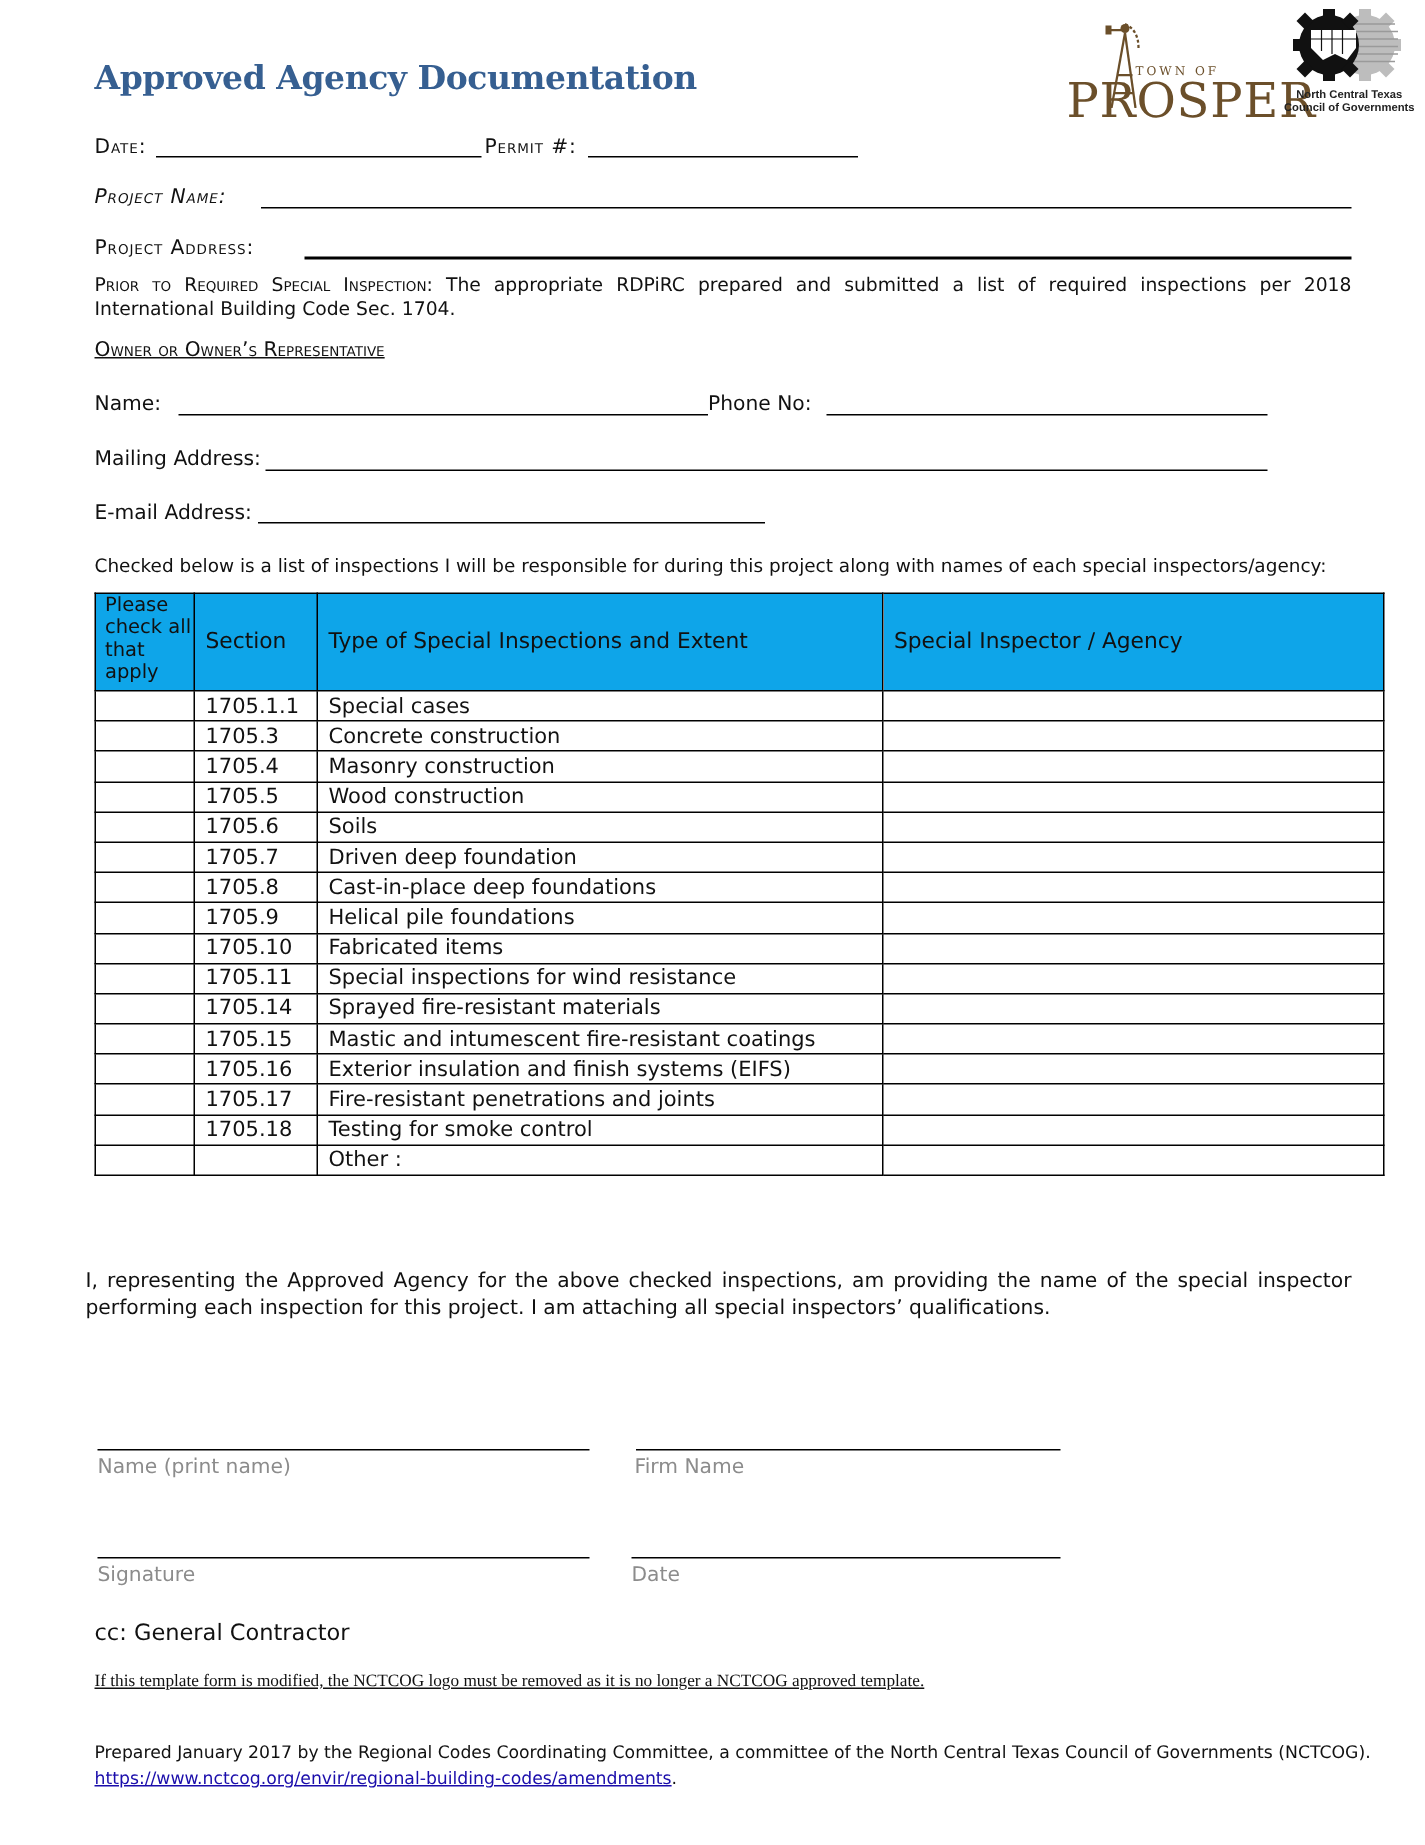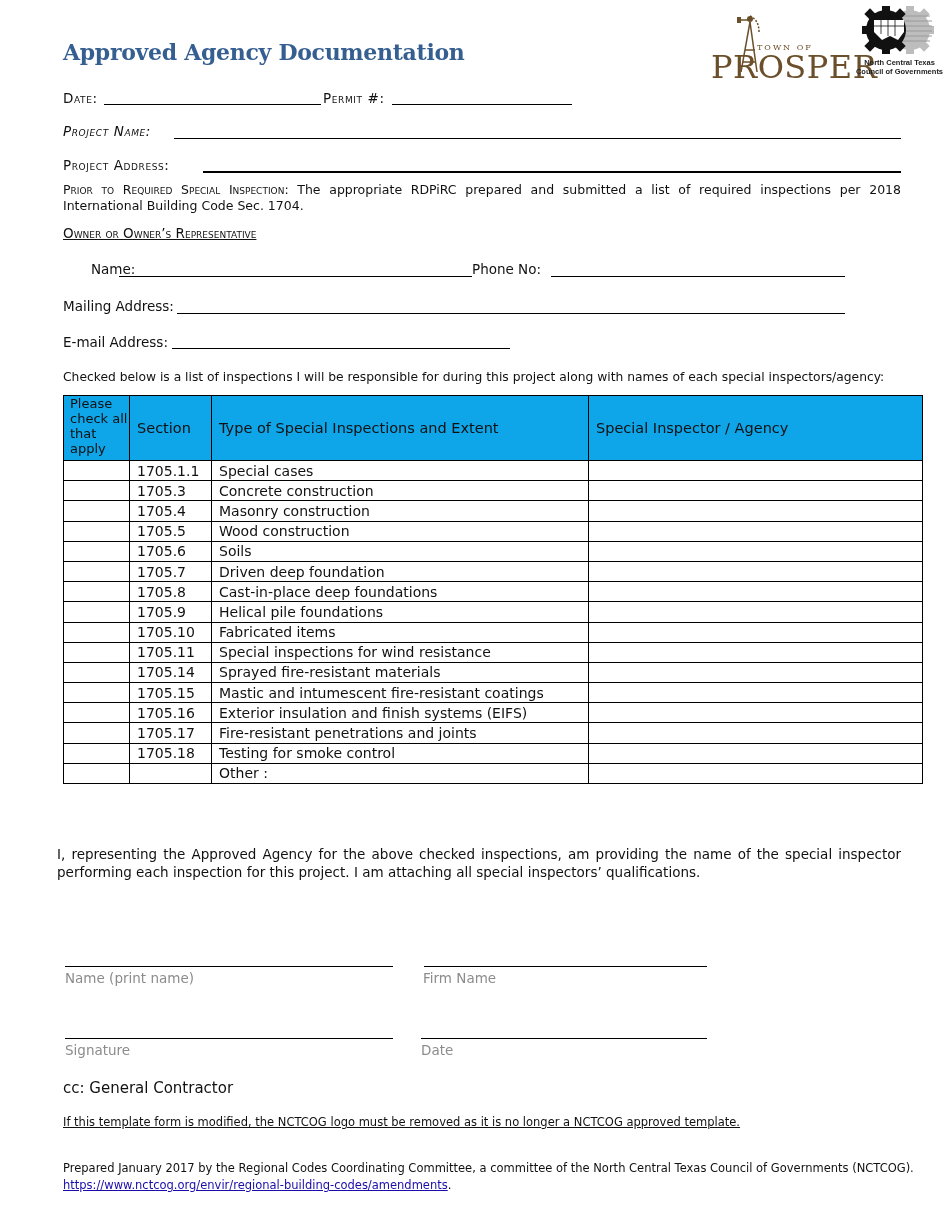--- a/index.html
+++ b/index.html
@@ -124,21 +124,21 @@
 
 <div class="abs sc" style="left:63px;top:157px;">Project Address:</div>
 <div class="line thick" style="left:203px;top:171px;width:698px;"></div>
 
 <div class="abs" style="left:63px;top:182px;width:838px;font-size:12.5px;line-height:16px;text-align:justify;">
   <span style="font-variant:small-caps;">Prior to Required Special Inspection</span><span>: The appropriate RDPiRC prepared and submitted a list of required inspections per 2018 International Building Code Sec. 1704.</span>
 </div>
 
 <div class="abs" style="left:63px;top:225px;font-variant:small-caps;font-size:13.5px;text-decoration:underline;white-space:nowrap;">Owner or Owner’s Representative</div>
 
-<div class="abs label" style="left:63px;top:261px;margin-left:28px;">Name:</div>
+<div class="abs label" style="left:63px;top:261px;">Name:</div>
 <div class="line" style="left:119px;top:276px;width:353px;"></div>
 <div class="abs label" style="left:472px;top:261px;">Phone No:</div>
 <div class="line" style="left:551px;top:276px;width:294px;"></div>
 
 <div class="abs label" style="left:63px;top:298px;">Mailing Address:</div>
 <div class="line" style="left:177px;top:313px;width:668px;"></div>
 
 <div class="abs label" style="left:63px;top:334px;">E-mail Address:</div>
 <div class="line" style="left:172px;top:348px;width:338px;"></div>
 
@@ -266,18 +266,18 @@
 <div class="line" style="left:424px;top:966px;width:283px;"></div>
 <div class="abs sig-label" style="left:423px;top:970px;">Firm Name</div>
 
 <div class="line" style="left:65px;top:1038px;width:328px;"></div>
 <div class="abs sig-label" style="left:65px;top:1042px;">Signature</div>
 <div class="line" style="left:421px;top:1038px;width:286px;"></div>
 <div class="abs sig-label" style="left:421px;top:1042px;">Date</div>
 
 <div class="abs" style="left:63px;top:1079px;font-size:15px;white-space:nowrap;">cc: General Contractor</div>
 
-<div class="abs" style="left:63px;top:1115px;font-size:11.5px;text-decoration:underline;white-space:nowrap;">If this template form is modified, the NCTCOG logo must be removed as it is no longer a NCTCOG approved template.</div>
+<div class="abs" style="left:63px;top:1115px;font-size:11.5px;text-decoration:underline;white-space:nowrap;font-family:Liberation Serif, serif;">If this template form is modified, the NCTCOG logo must be removed as it is no longer a NCTCOG approved template.</div>
 
 <div class="abs" style="left:63px;top:1160px;font-size:11.5px;line-height:17px;white-space:nowrap;">
   <div>Prepared January 2017 by the Regional Codes Coordinating Committee, a committee of the North Central Texas Council of Governments (NCTCOG).</div>
   <div><span class="link">https://www.nctcog.org/envir/regional-building-codes/amendments</span><span>.</span></div>
 </div>
 
 </body></html>

